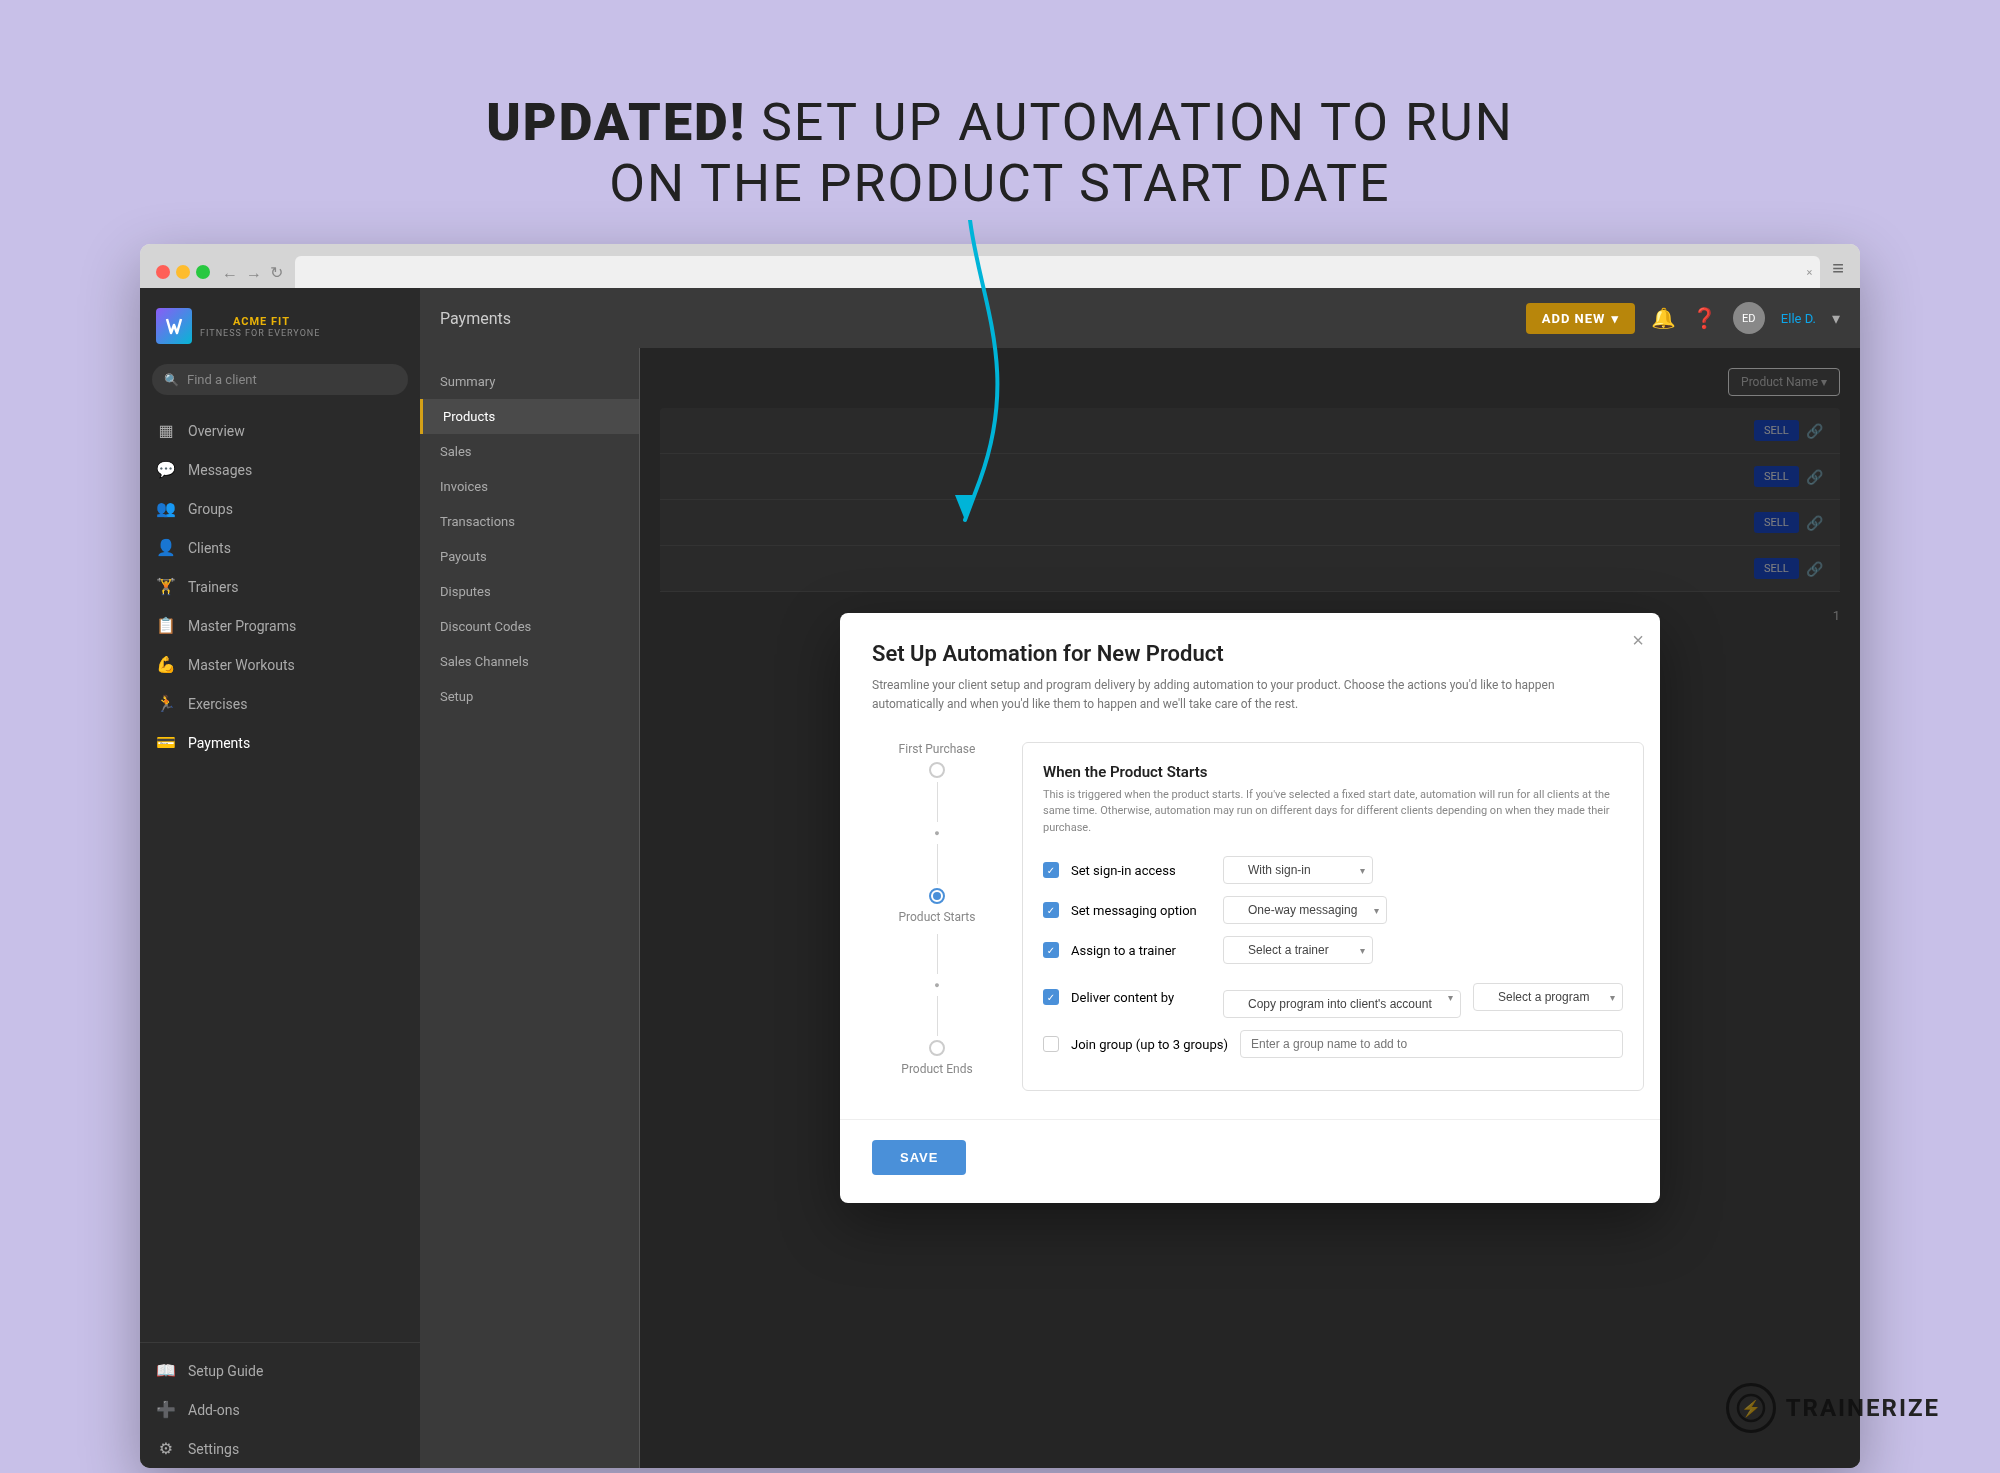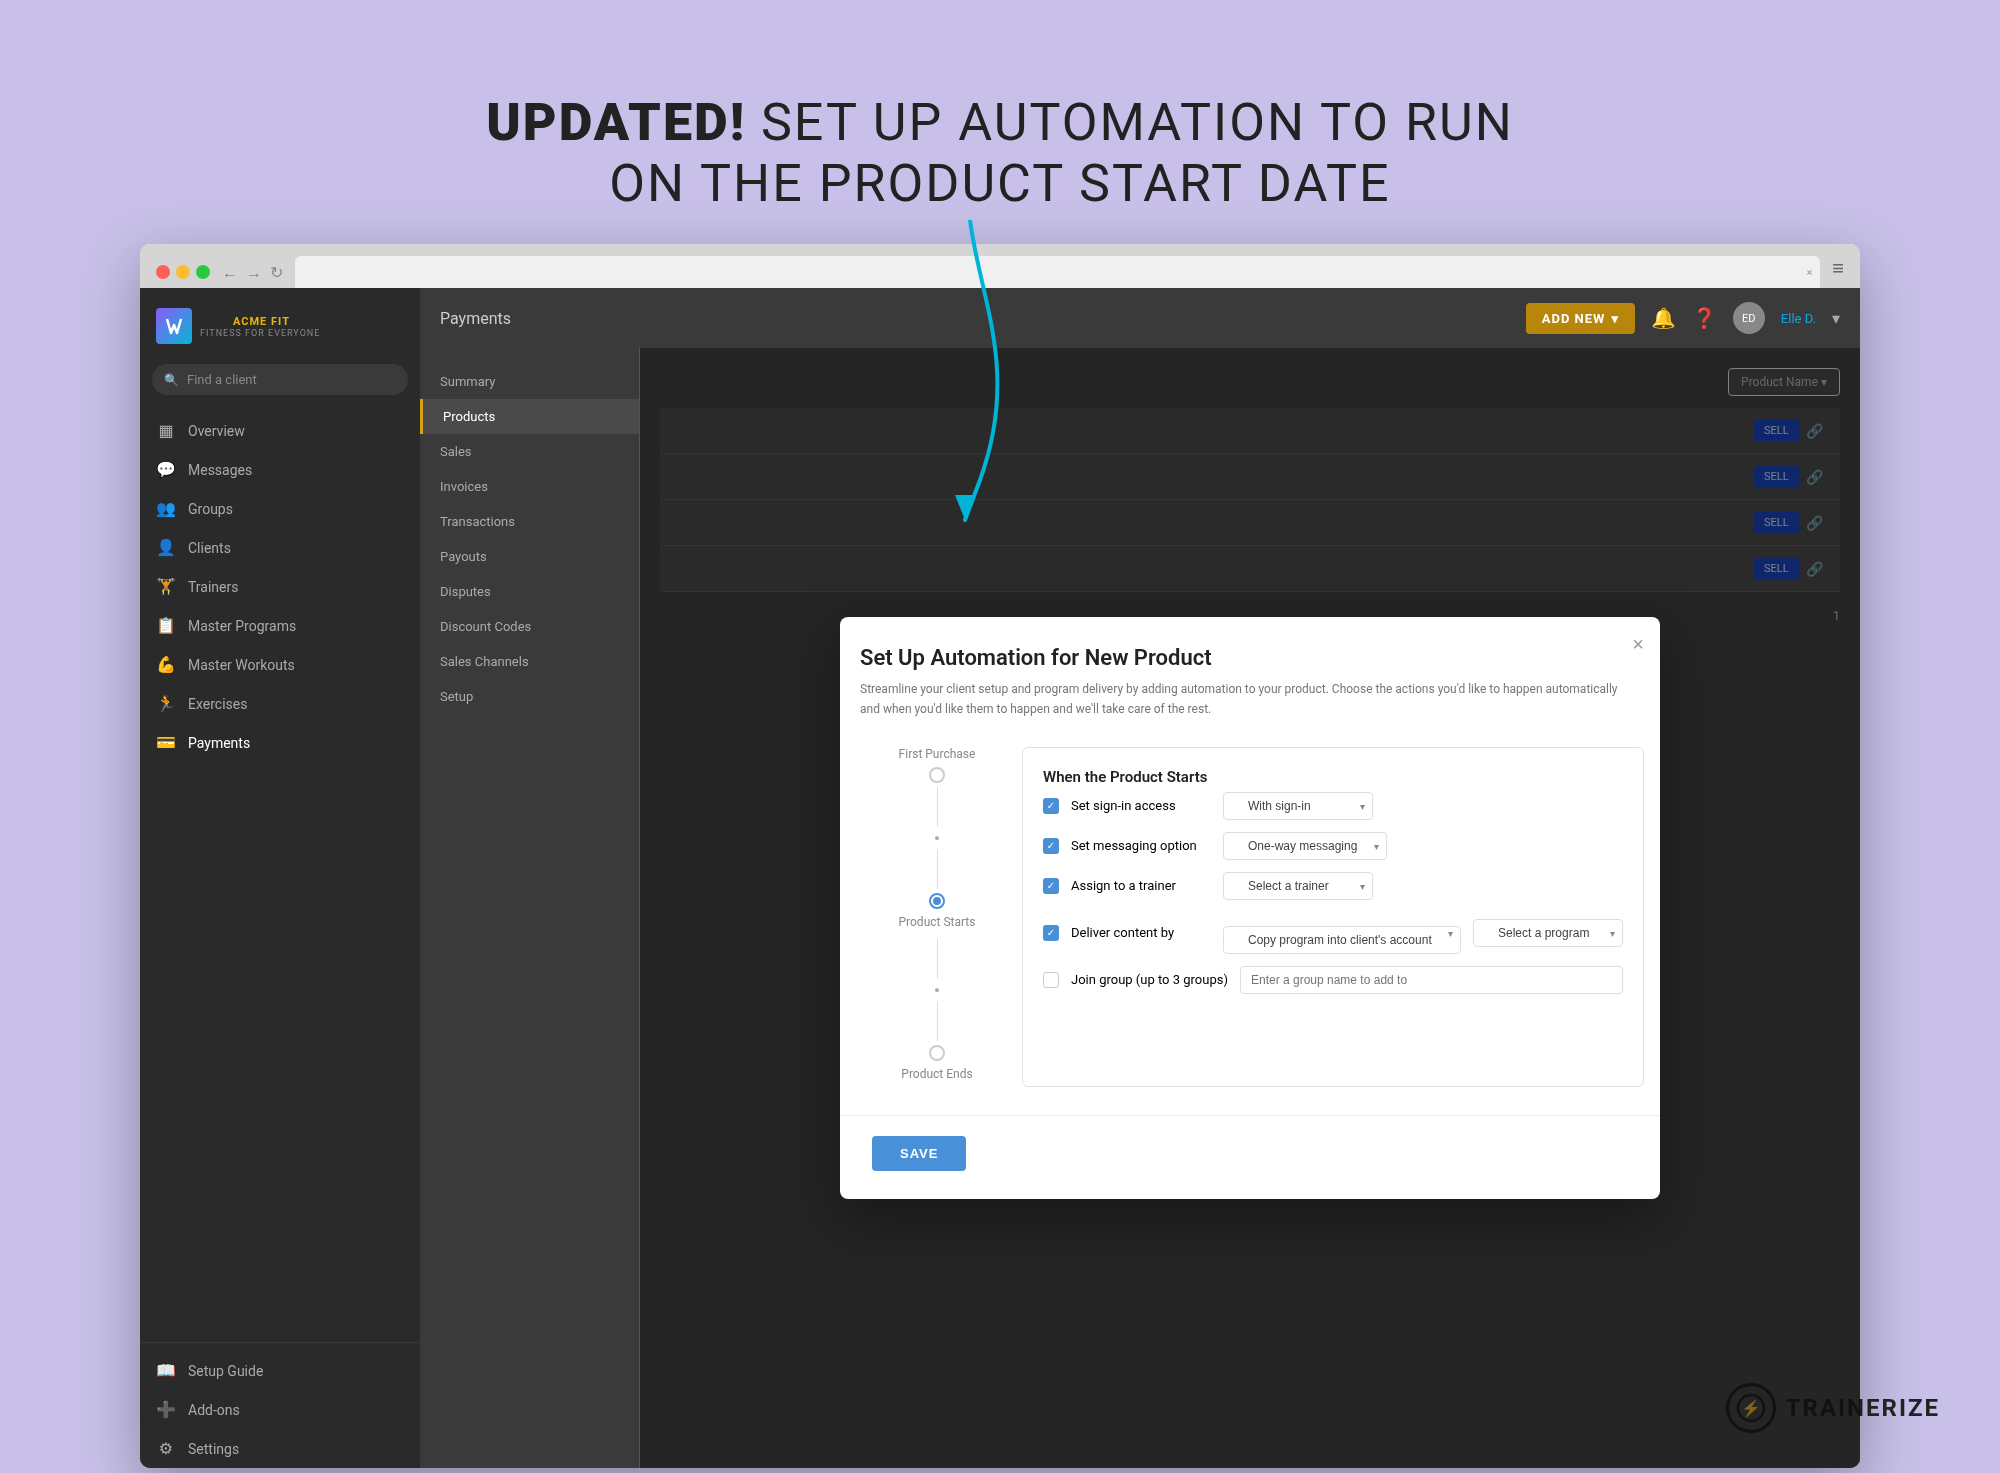--- a/index.html
+++ b/index.html
@@ -293,21 +293,21 @@
       background: white;
       border-radius: 8px;
       width: 820px;
       max-height: 640px;
       overflow-y: auto;
       box-shadow: 0 20px 60px rgba(0,0,0,0.4);
       position: relative;
     }
 
     .modal-header {
-      padding: 28px 20px 12px;
+      padding: 28px 32px 12px;
     }
     .modal-title {
       font-size: 22px;
       font-weight: 600;
       color: #222;
       margin-bottom: 10px;
     }
     .modal-description {
       font-size: 12px;
       color: #777;
@@ -725,20 +725,21 @@
                   <div class="timeline-item">
                     <div class="timeline-radio"></div>
                     <div class="timeline-label" style="margin-top:6px;">Product Ends</div>
                   </div>
 
                 </div>
 
                 <div class="automation-section">
 
                   <div class="section-title">When the Product Starts</div>
+                  <div class="section-description">This is triggered when the product starts. If you've selected a fixed start date, automation will run for all clients at the same time. Otherwise, automation may run on different days for different clients depending on when they made their purchase.</div>
 
                   <div class="automation-row">
                     <div class="checkbox-custom">
                       <span class="checkbox-check">✓</span>
                     </div>
                     <span class="automation-label">Set sign-in access</span>
                     <div class="dropdown-wrapper">
                       <select class="select-dropdown">
                         <option>With sign-in</option>
                       </select>

